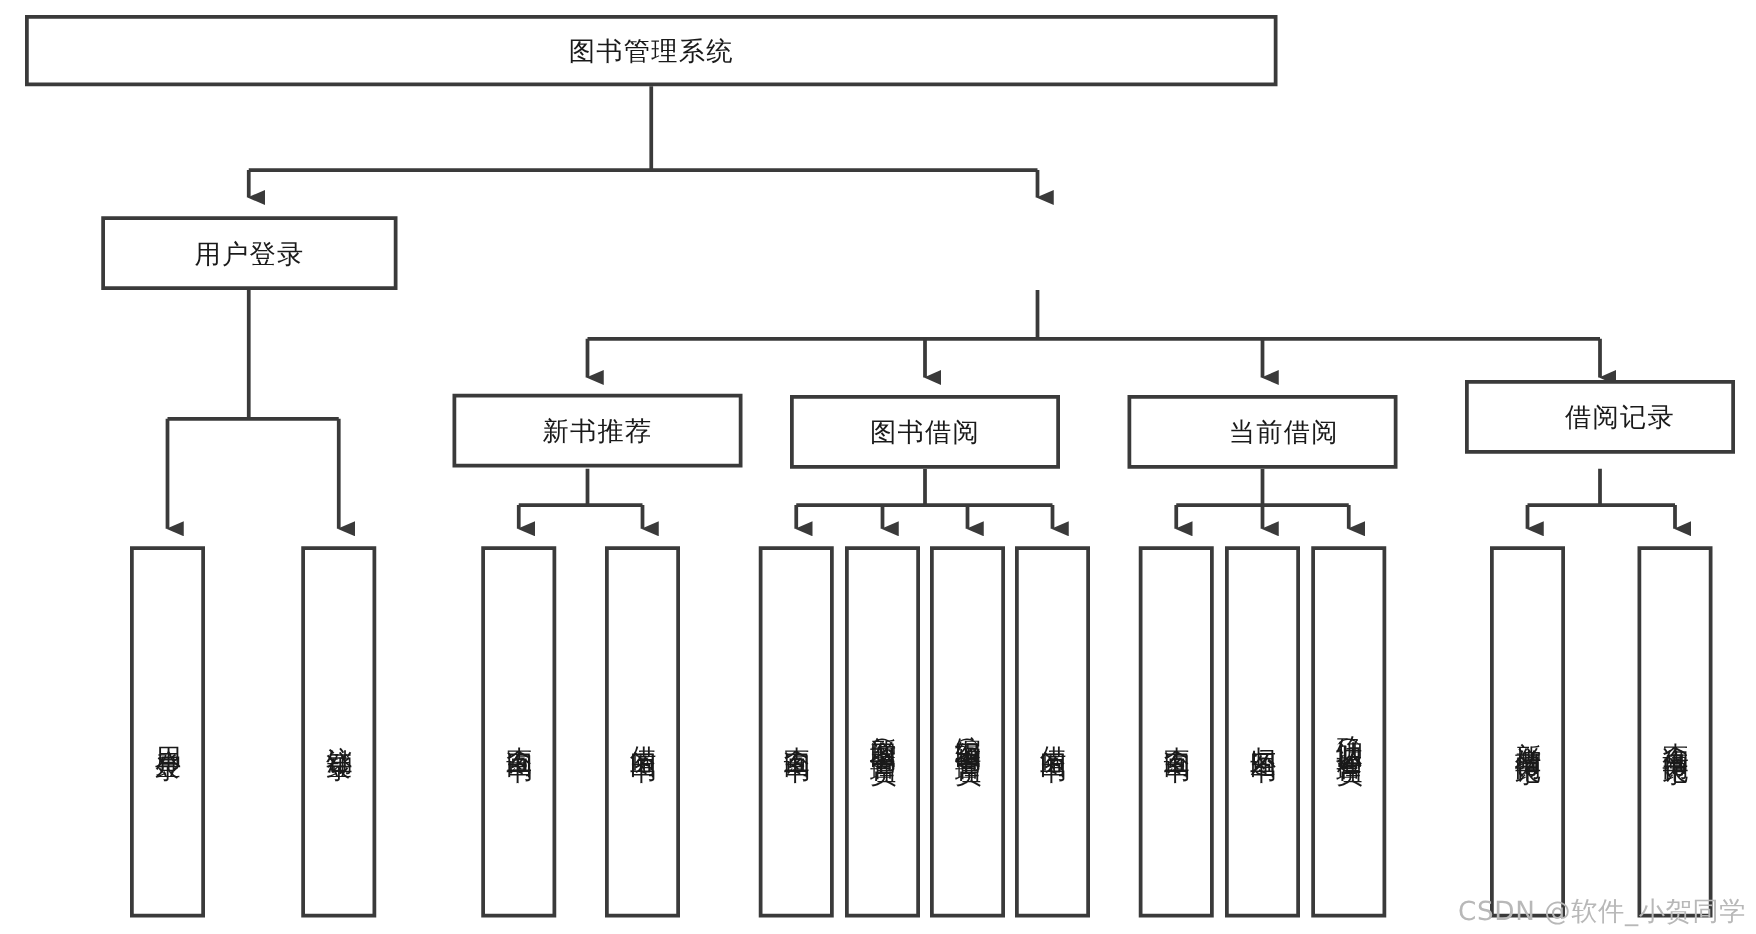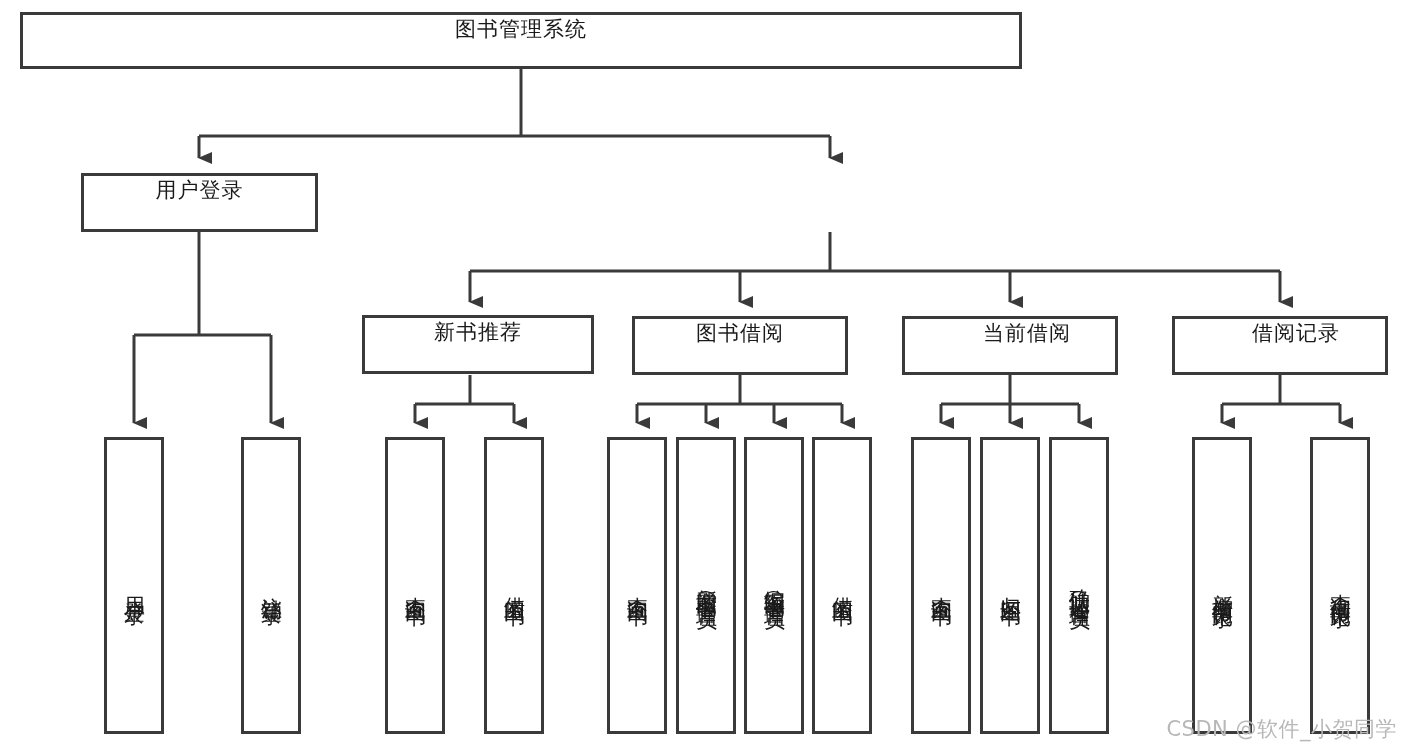--- a/index.html
+++ b/index.html
@@ -24,20 +24,21 @@
     width: 1405px;
     height: 747px;
     pointer-events: none;
   }
   .node {
     position: absolute;
     box-sizing: border-box;
     border: 3px solid #3a3a3a;
     background: #ffffff;
     display: flex;
+    align-items: center;
     justify-content: center;
     color: #1a1a1a;
   }
   .node.horiz {
     font-size: 21px;
     letter-spacing: 1px;
   }
   .node.vert {
     writing-mode: vertical-rl;
     text-orientation: upright;
@@ -131,21 +132,21 @@
 
   <div class="node horiz" style="left:362px; top:315px; width:232px; height:59px;">
     <span>新书推荐</span>
   </div>
   <div class="node horiz" style="left:632px; top:316px; width:216px; height:59px;">
     <span>图书借阅</span>
   </div>
   <div class="node horiz" style="left:902px; top:316px; width:216px; height:59px;padding-left:34px;">
     <span>当前借阅</span>
   </div>
-  <div class="node horiz" style="left:1172px; top:316px; width:216px; height:59px;padding-left:32px;">
+  <div class="node horiz" style="left:1172px; top:304px; width:216px; height:59px;padding-left:32px;">
     <span>借阅记录</span>
   </div>
 
   <div class="node vert" style="left:104px; top:437px; width:60px; height:297px;">
     <span>用户登录</span>
   </div>
   <div class="node vert" style="left:241px; top:437px; width:60px; height:297px;">
     <span>注销登录</span>
   </div>
 

